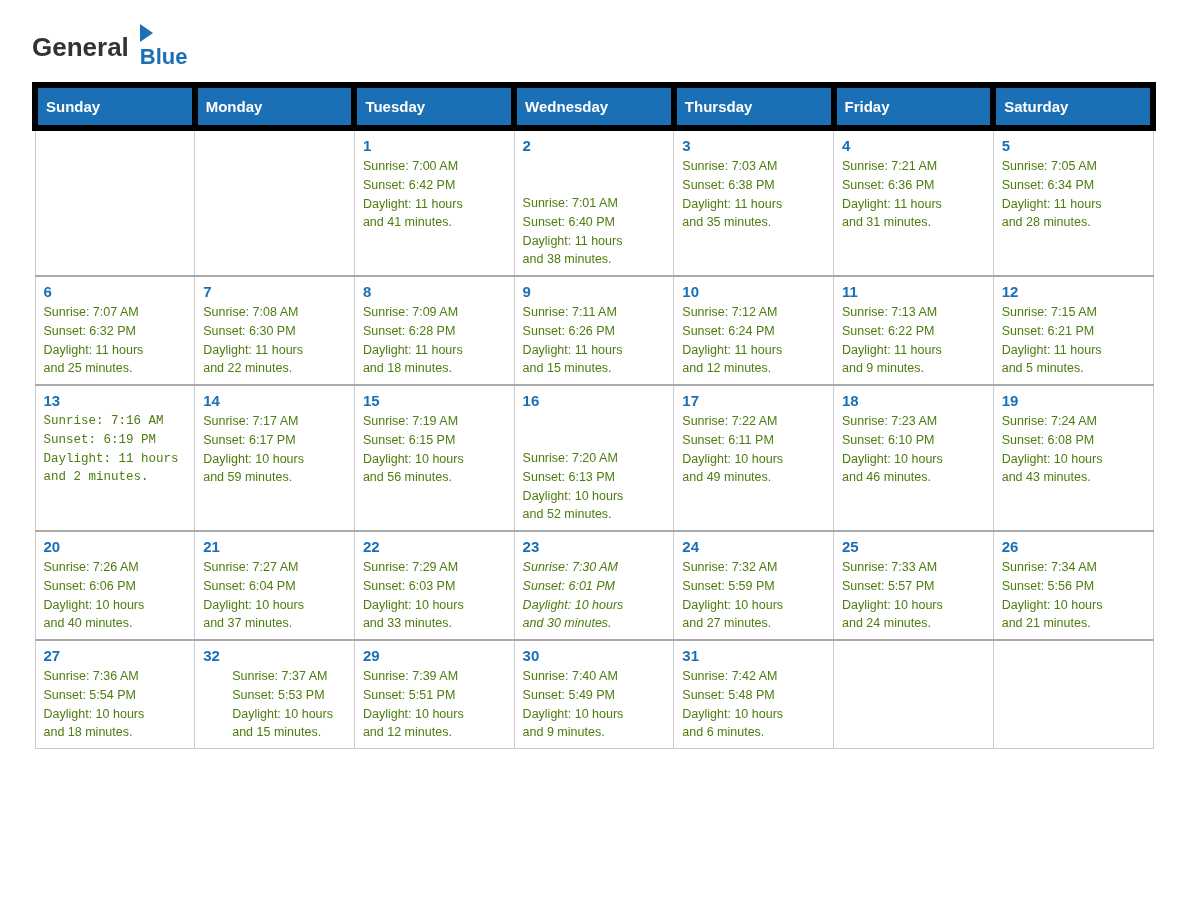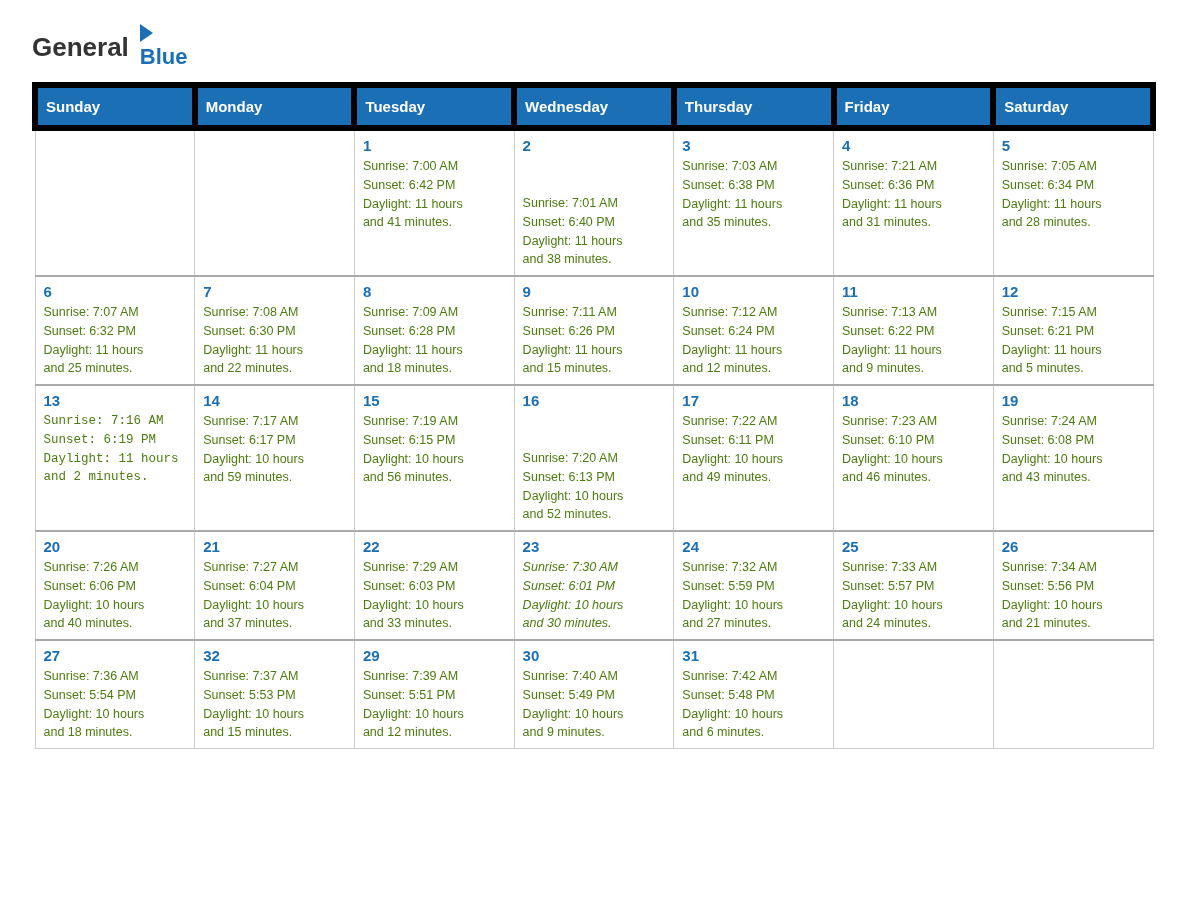--- a/index.html
+++ b/index.html
@@ -307,21 +307,21 @@
       <tr>
         <td>
           <span class="day-num">27</span>
           <div class="day-info" style="white-space: pre-line;">Sunrise: 7:36 AM
 Sunset: 5:54 PM
 Daylight: 10 hours
 and 18 minutes.</div>
         </td>
         <td>
           <span class="day-num">32</span>
-          <div class="day-info" style="white-space: pre-line;">Sunrise: 7:37 AM
+          <div class="day-info" style="white-space: pre-line; margin-left: 29px;">Sunrise: 7:37 AM
 Sunset: 5:53 PM
 Daylight: 10 hours
 and 15 minutes.</div>
         </td>
         <td>
           <span class="day-num">29</span>
           <div class="day-info" style="white-space: pre-line;">Sunrise: 7:39 AM
 Sunset: 5:51 PM
 Daylight: 10 hours
 and 12 minutes.</div>

